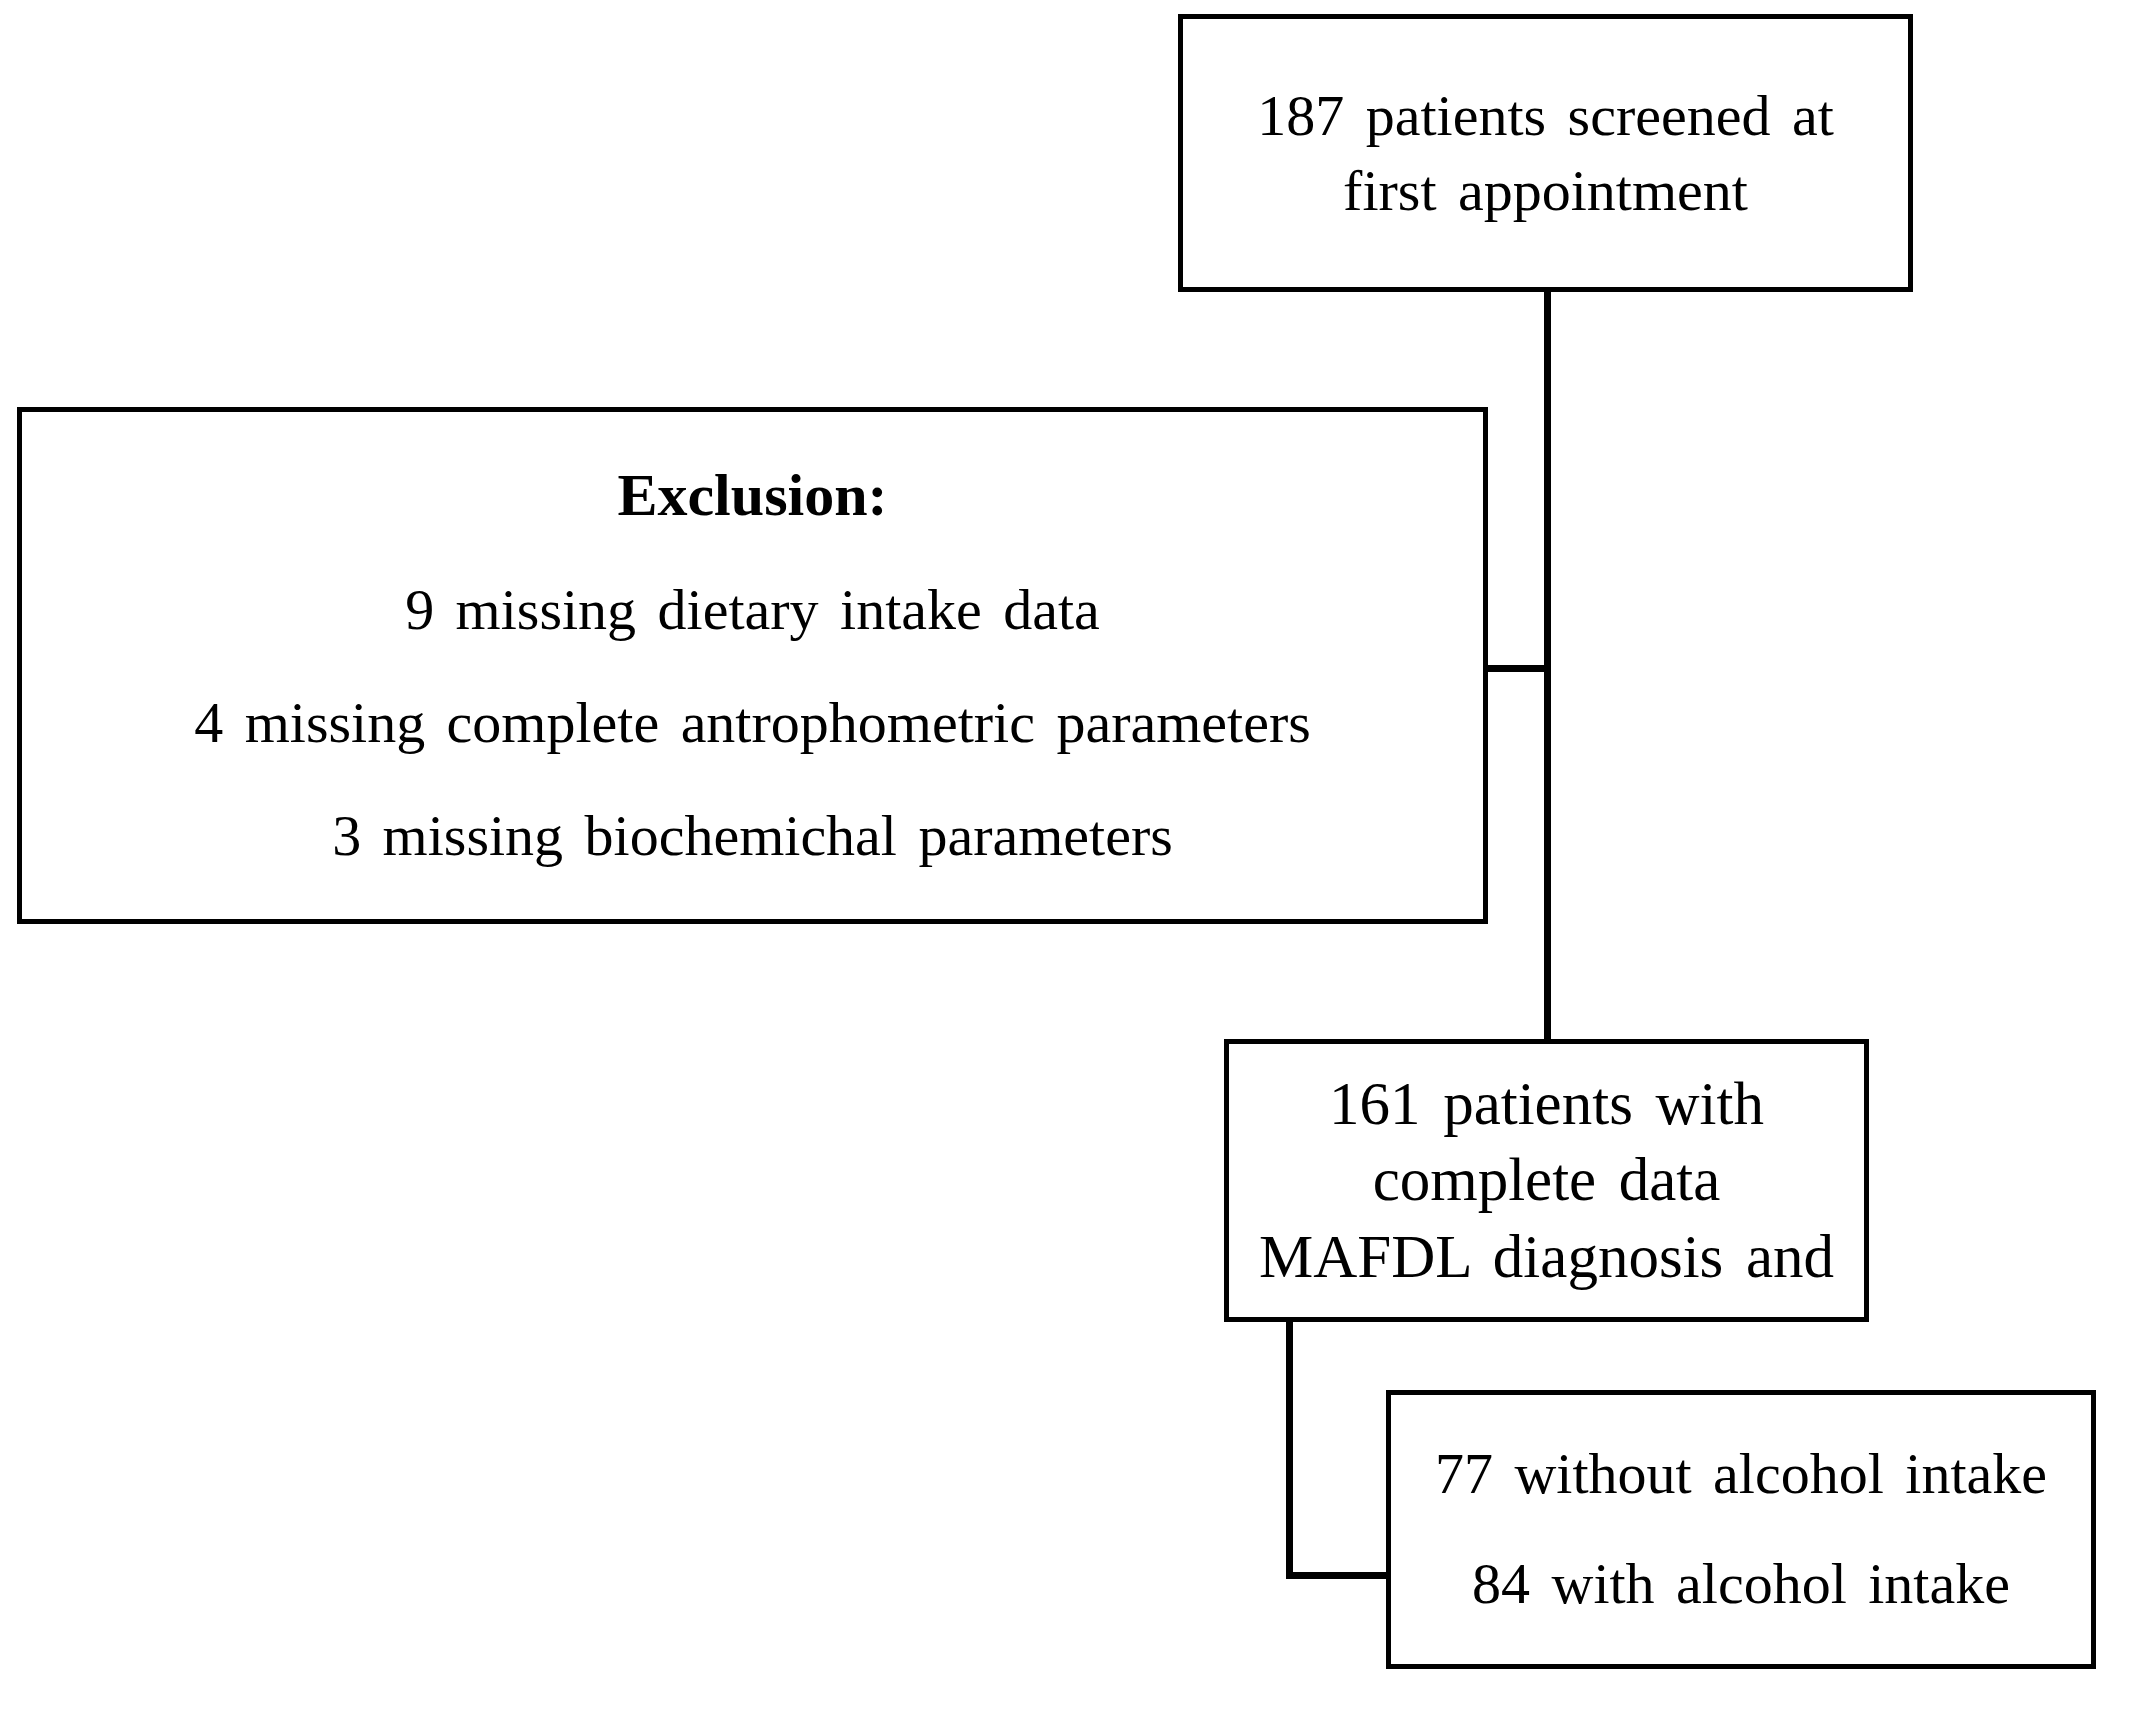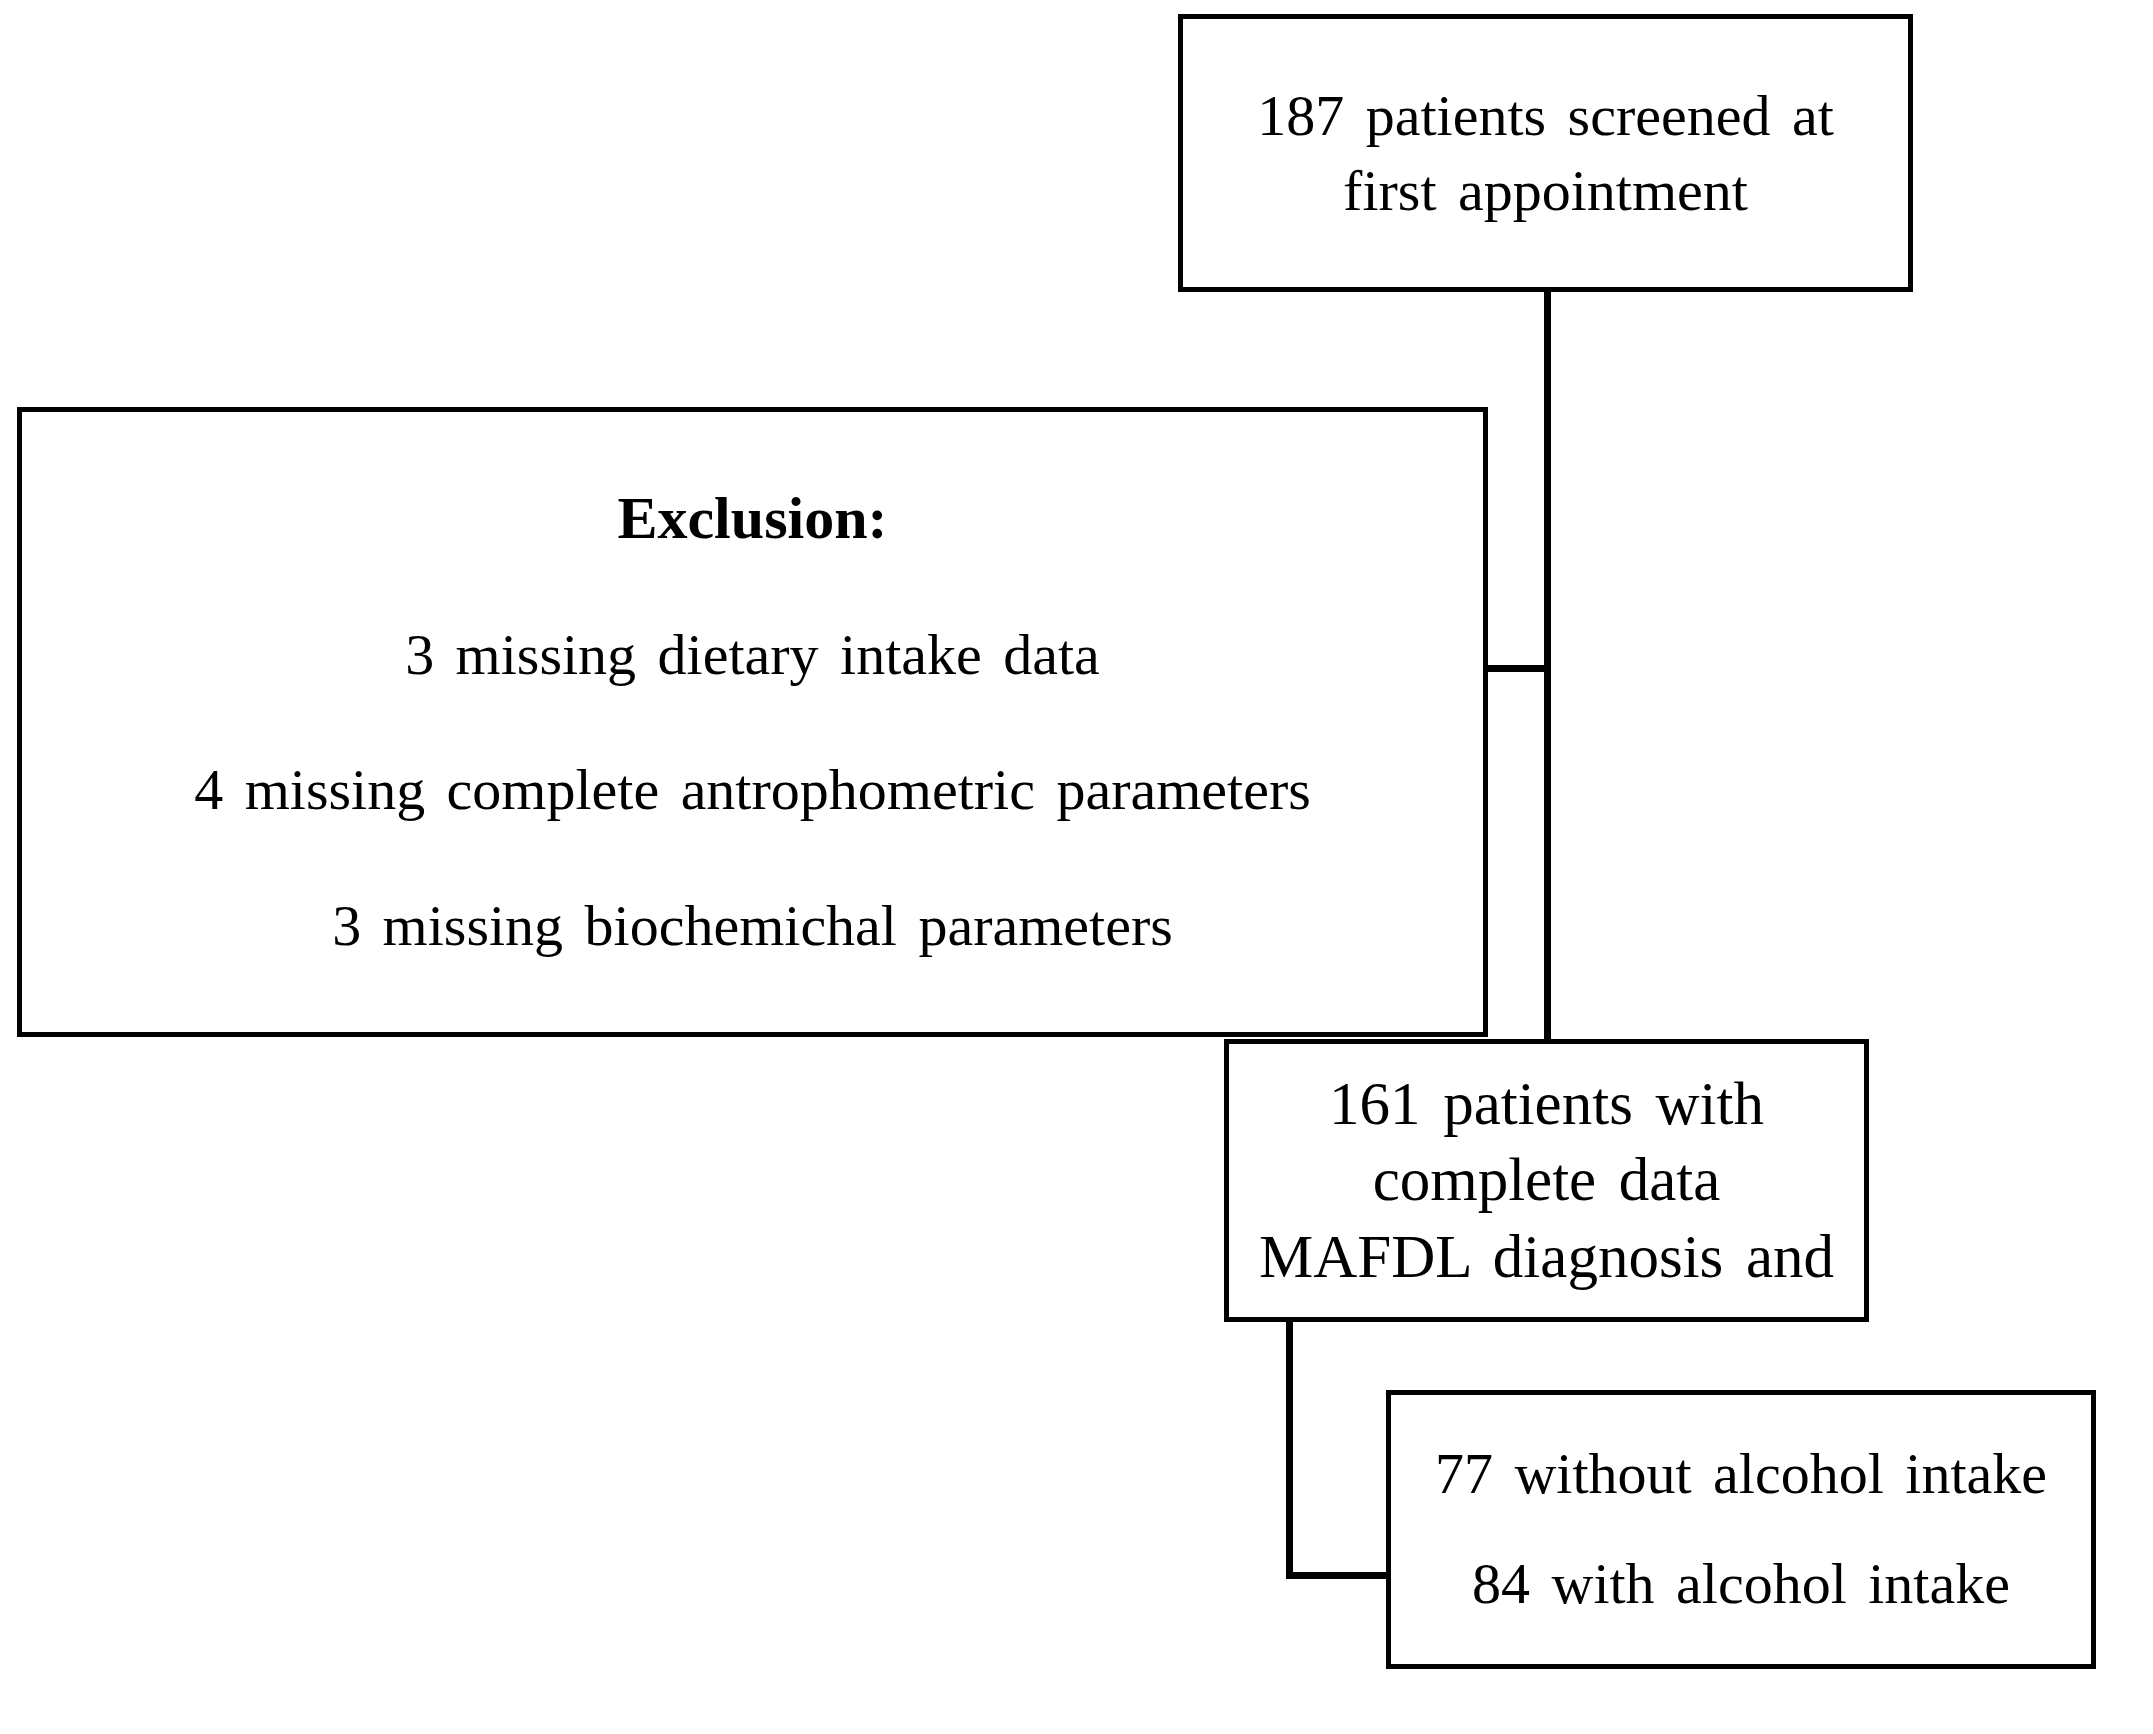--- a/index.html
+++ b/index.html
@@ -31,21 +31,21 @@
   }
   .box .line {
     white-space: nowrap;
   }
   .box-screened {
     left: 1178px; top: 14.3px;
     width: 735px; height: 278px;
   }
   .box-exclusion {
     left: 17px; top: 407px;
-    width: 1471px; height: 630px;
+    width: 1471px; height: 517px;
     justify-content: space-evenly;
     line-height: 1.05;
   }
   .box-exclusion .title {
     font-weight: 700;
     font-size: 60px;
   }
   .box-diagnosis {
     left: 1224px; top: 1039px;
     width: 645px; height: 283px;
@@ -84,21 +84,21 @@
 
 <div class="canvas">
 
   <div class="box box-screened">
     <div class="line">187 patients screened at</div>
     <div class="line">first appointment</div>
   </div>
 
   <div class="box box-exclusion">
     <div class="line title">Exclusion:</div>
-    <div class="line">3 missing dietary intake data</div>
+    <div class="line">9 missing dietary intake data</div>
     <div class="line">4 missing complete antrophometric parameters</div>
     <div class="line">3 missing biochemichal parameters</div>
   </div>
 
   <div class="box box-diagnosis">
     <div class="line">161 patients with</div>
     <div class="line">complete data</div>
     <div class="line">MAFDL diagnosis and</div>
   </div>
 

